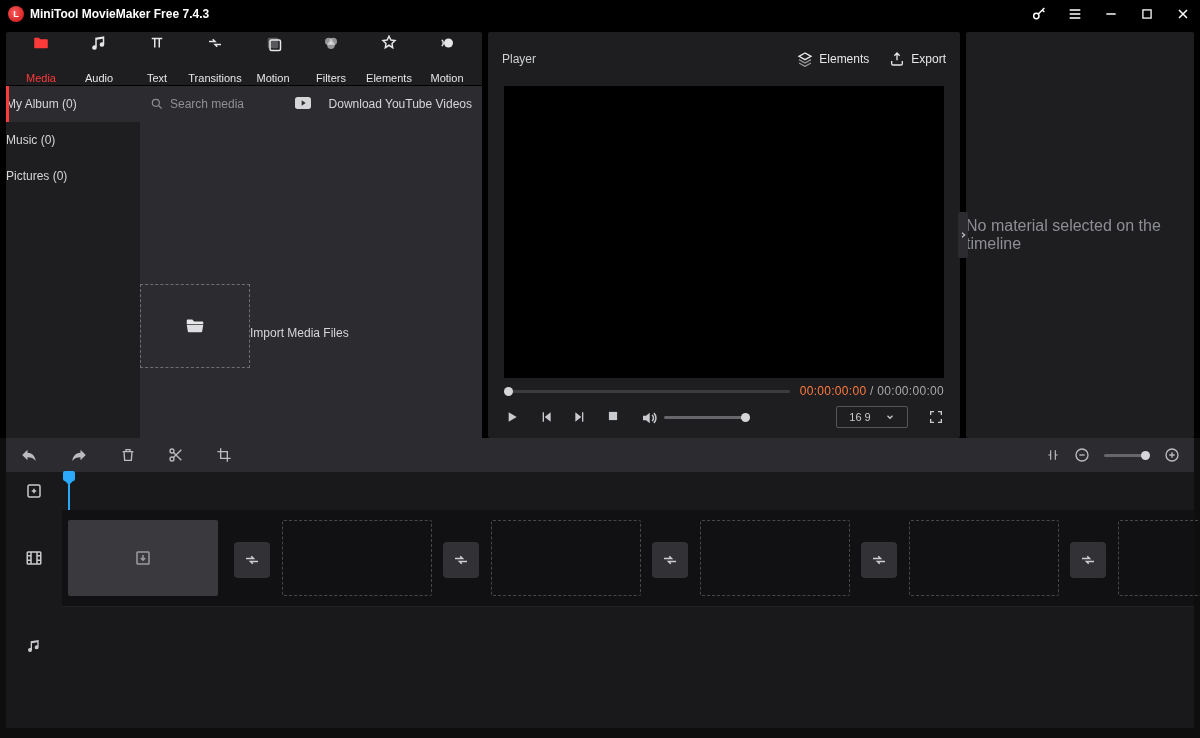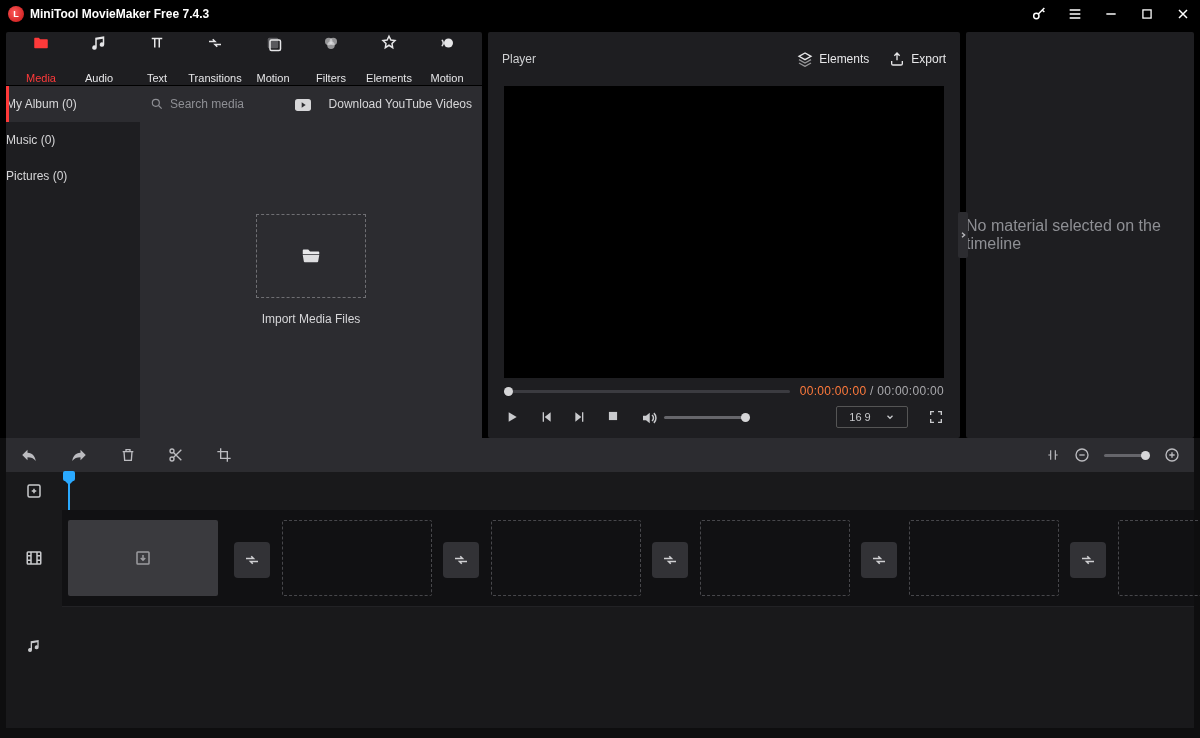--- a/index.html
+++ b/index.html
@@ -24,22 +24,22 @@
   .tab.active { color:#ff3a3a; }
   .tab .ico { width:20px; height:18px; color:currentColor; }
   .lib-body { flex:1; display:flex; }
   .lib-side { width:134px; background:#1e1e21; display:flex; flex-direction:column; padding-top:0; }
   .lib-side .item { height:36px; display:flex; align-items:center; font-size:12px; color:#d6d6d8; cursor:pointer;}
   .lib-side .item.active { background:#2c2c30; position:relative; }
   .lib-side .item.active::before { content:''; position:absolute; left:0; top:0; bottom:0; width:3px; background:#ff3a3a; }
   .lib-area { flex:1; background:#2c2c30; display:flex; flex-direction:column; }
   .lib-tools { height:36px; display:flex; align-items:center; padding:0 10px; gap:8px; }
   .search { display:flex; align-items:center; gap:6px; color:#8e8f94; font-size:12px; }
-  .dl-yt { margin-left:auto; display:flex; align-items:flex-end; gap:18px; color:#d6d6d8; font-size:12px; cursor:pointer;}
-  .importzone { flex:1; display:flex; flex-direction:column; align-items:center; justify-content:flex-start; padding-top:92px; }
+  .dl-yt { margin-left:auto; display:flex; align-items:flex-start; gap:18px; color:#d6d6d8; font-size:12px; cursor:pointer;}
+  .importzone { flex:1; display:flex; flex-direction:row; align-items:center; justify-content:flex-start; padding-top:92px; }
   .dropbox { width:110px; height:84px; border:1px dashed #6f6f73; display:flex; align-items:center; justify-content:center; cursor:pointer;}
   .dropbox svg { color:#e8e8ea; }
   .drop-label { margin-top:14px; font-size:12px; color:#d6d6d8; }
 
   
   .playerwrap { flex:1; display:flex; flex-direction:column; }
   .player-hdr { height:54px; display:flex; align-items:center; padding:0 14px; font-size:12px; }
   .player-hdr .acts { margin-left:auto; display:flex; gap:20px; }
   .player-hdr .act { display:flex; align-items:center; gap:6px; color:#e6e6e8; cursor:pointer; font-size:12px;}
   .screen { flex:1; margin:0 16px; background:#000; }

